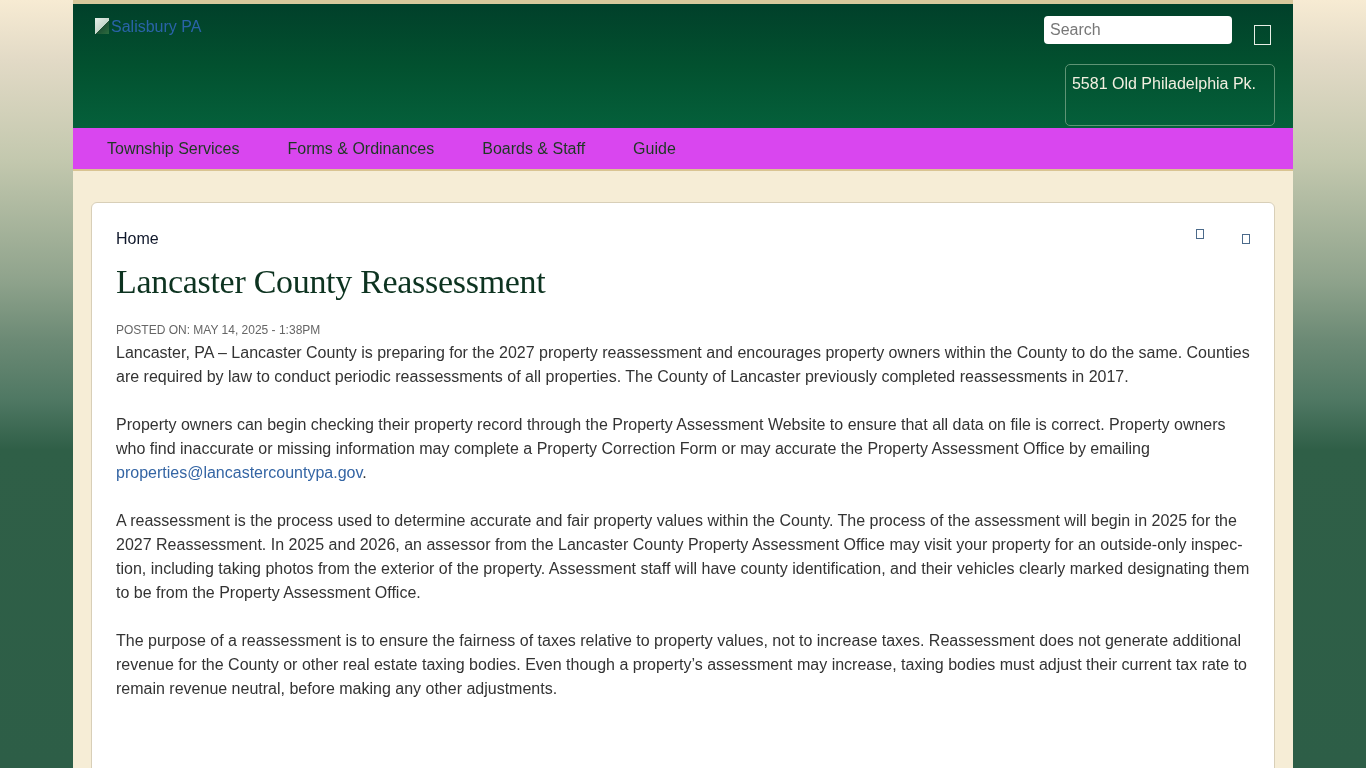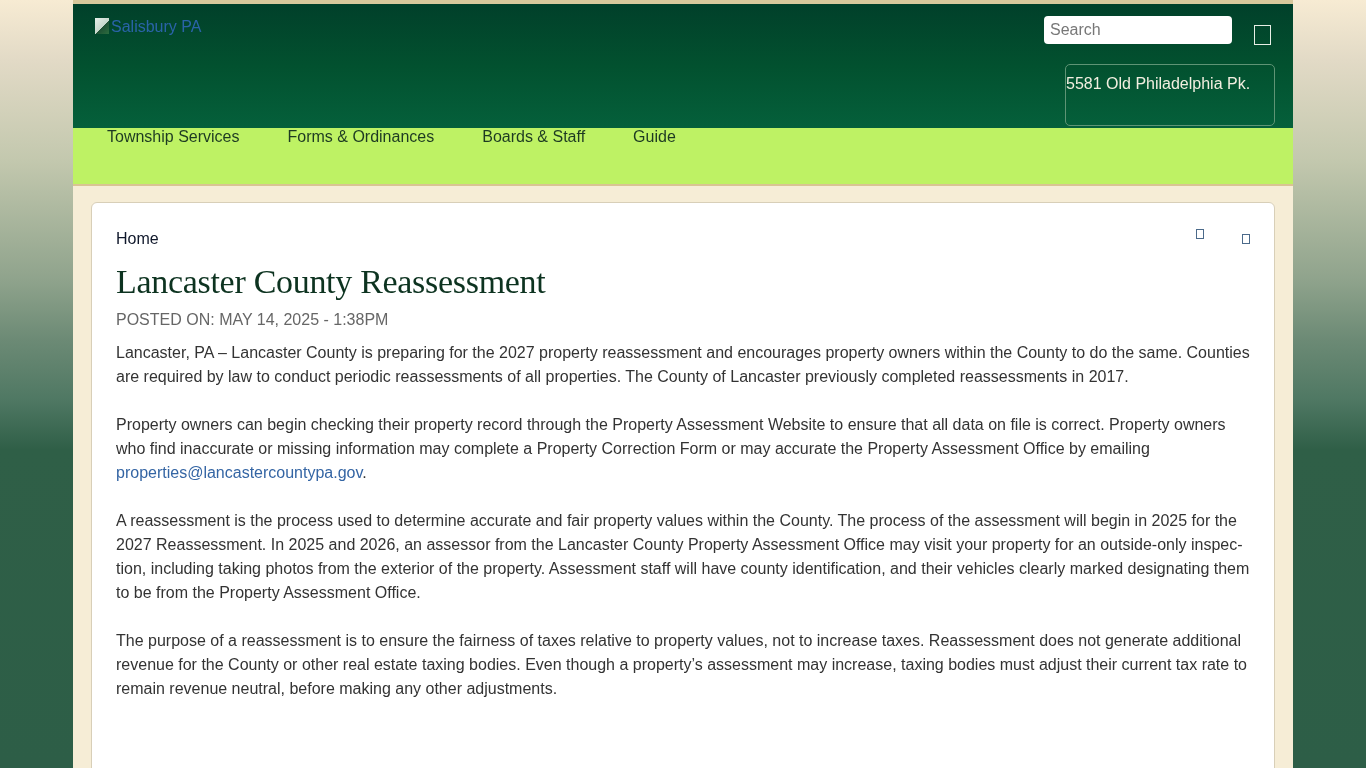--- a/index.html
+++ b/index.html
@@ -75,30 +75,30 @@
     .address-box {
       position: absolute;
       left: 992px;
       top: 60px;
       width: 210px;
       height: 62px;
       border: 1px solid #5f9475;
       border-radius: 5px;
       color: #f2efe0;
       font-size: 16px;
-      text-align: left;
+      text-align: center;
       padding: 7px 12px 0 0;
       line-height: 24px;
     }
     .nav {
-      height: 58px;
-      background: #bef264;
+      height: 43px;
+      background: #d946ef;
       border-bottom: 2px solid #d9c492;
       display: flex;
-      align-items: flex-start;
+      align-items: center;
       padding-left: 34px;
     }
     .nav a {
       color: #1d3a22;
       text-decoration: none;
       font-size: 16px;
       margin-right: 48px;
       cursor: pointer;
     }
     .content-card {
@@ -140,22 +140,22 @@
       top: 60px;
       font-family: Liberation Serif, serif;
       font-size: 34px;
       color: #0d3320;
       font-weight: normal;
       letter-spacing: -0.3px;
     }
     .posted {
       position: absolute;
       left: 24px;
-      top: 108px;
-      font-size: 16px;
+      top: 120px;
+      font-size: 12px;
       color: #666;
       text-transform: uppercase;
     }
     .body-text {
       position: absolute;
       left: 24px;
       top: 138px;
       width: 1140px;
       font-size: 16px;
       line-height: 24px;

